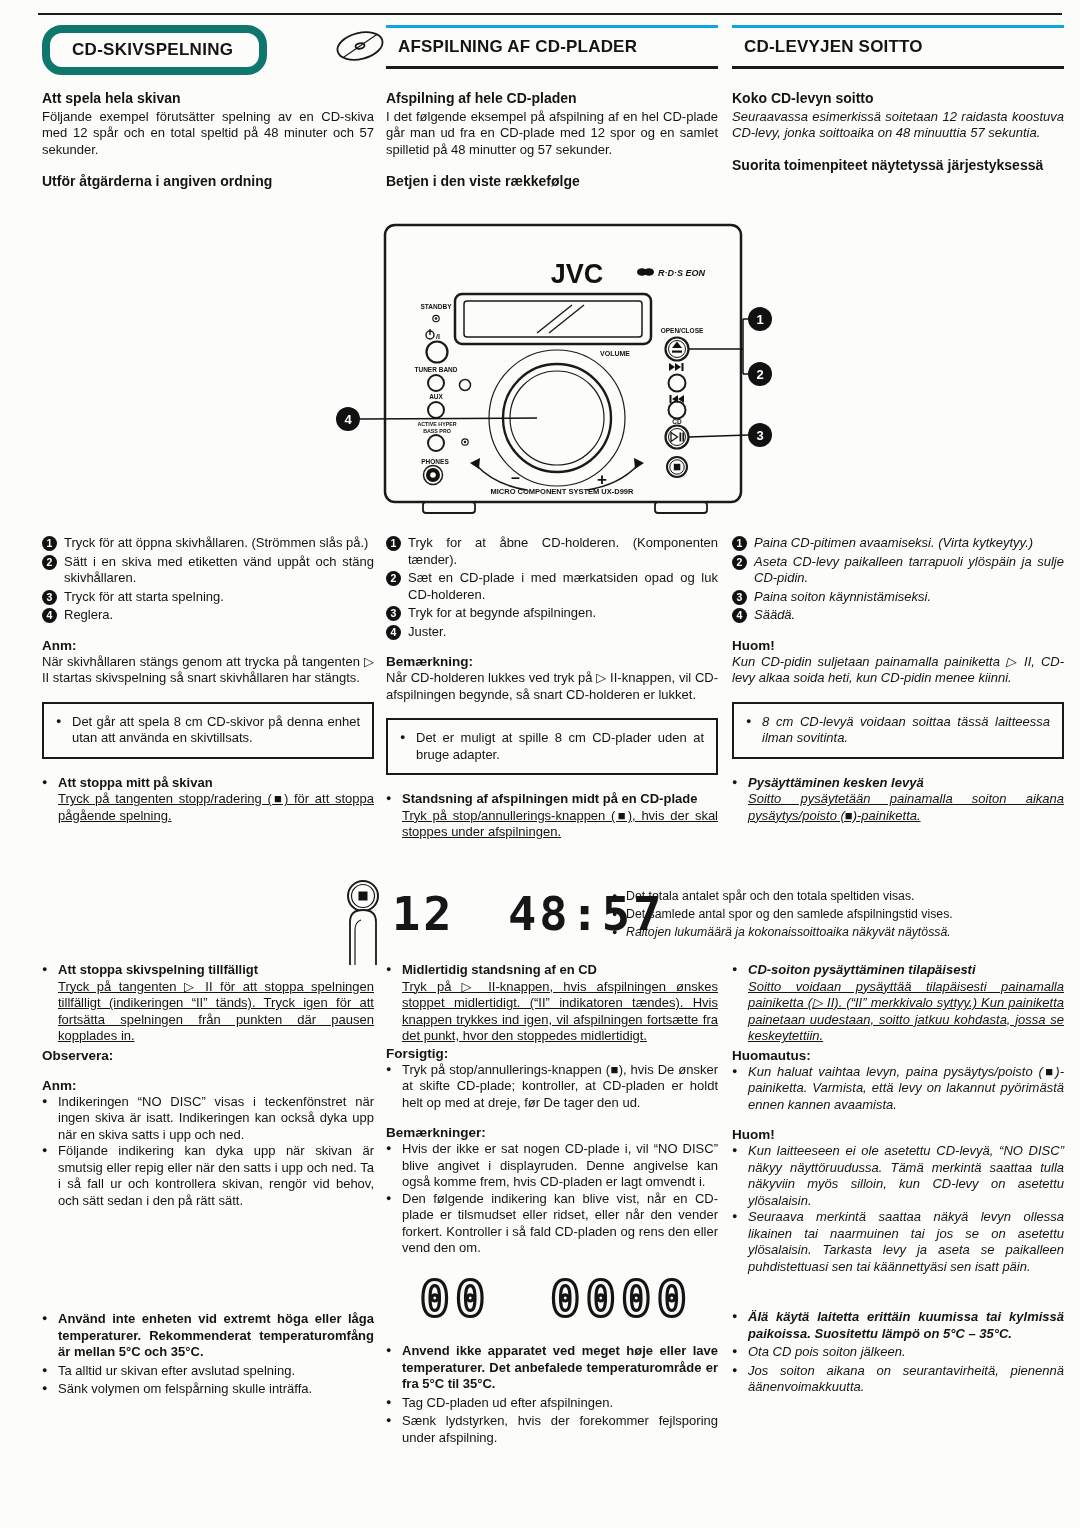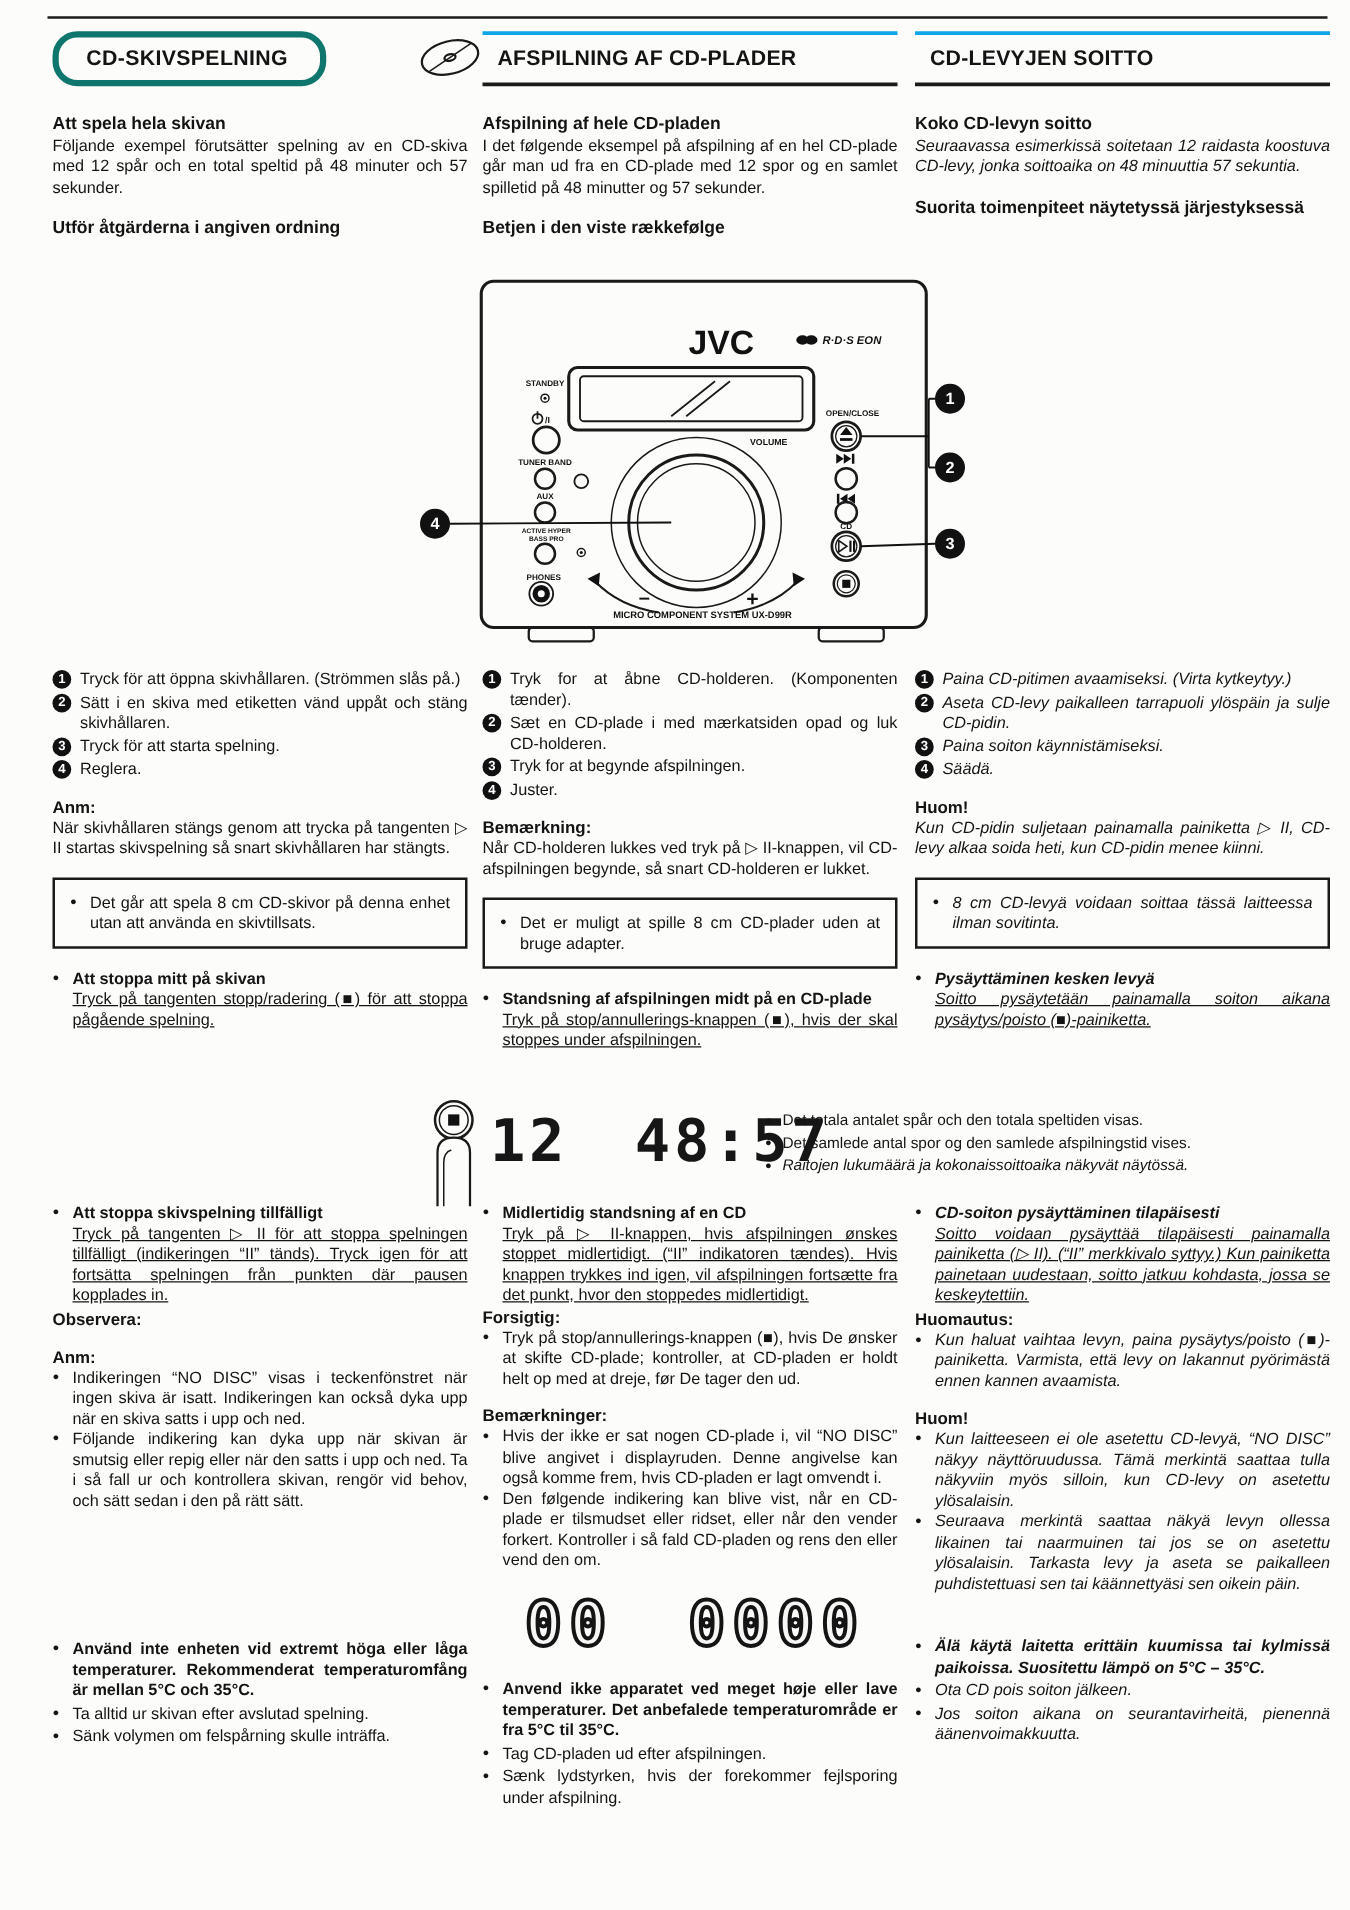--- a/index.html
+++ b/index.html
@@ -2,21 +2,21 @@
 <html><head>
 <meta charset="utf-8">
 <style>
   html,body{margin:0;padding:0;background:#e8e8e6;}
   .page{position:relative;width:1080px;height:1528px;background:#fcfcfa;color:#141414;
         font-family:"Liberation Sans",sans-serif;overflow:hidden;}
   .top-rule{position:absolute;left:38px;top:13px;width:1024px;border-top:2.5px solid #1c1c1c;}
 
   
   .hdr-pill{position:absolute;left:42px;top:25px;width:332px;height:44px;}
-  .pill{display:inline-block;border:5px solid #0f766e;border-radius:20px;padding:7px 26px 7px 22px;
+  .pill{display:inline-block;border:8px solid #0f766e;border-radius:20px;padding:7px 26px 7px 22px;
         font-size:17px;font-weight:bold;letter-spacing:.3px;background:#fcfcfa;}
   .disc-svg{position:absolute;left:288px;top:-2px;}
   .hdr-ruled{position:absolute;top:25px;width:332px;box-sizing:border-box;
              border-top:3px solid #0ea5e9;border-bottom:3px solid #1a1a1a;
              padding:9px 0 9px 12px;font-size:17px;font-weight:bold;letter-spacing:.2px;}
 
   
   .col{position:absolute;width:332px;font-size:13px;line-height:1.27;}
   .c1{left:42px;} .c2{left:386px;} .c3{left:732px;}
   .intro{top:90px;}
@@ -351,20 +351,20 @@
     </div>
   </div>
 
   <div class="col c3 lower fi-col">
     <div class="b-item bold">CD-soiton pysäyttäminen tilapäisesti</div>
     <div class="cont">Soitto voidaan pysäyttää tilapäisesti painamalla painiketta (▷ II). (“II” merkkivalo syttyy.) Kun painiketta painetaan uudestaan, soitto jatkuu kohdasta, jossa se keskeytettiin.</div>
     <div class="note-title" style="margin-top:2px">Huomautus:</div>
     <div class="b-item">Kun haluat vaihtaa levyn, paina pysäytys/poisto (■)-painiketta. Varmista, että levy on lakannut pyörimästä ennen kannen avaamista.</div>
     <div class="note-title">Huom!</div>
     <div class="b-item">Kun laitteeseen ei ole asetettu CD-levyä, “NO DISC” näkyy näyttöruudussa. Tämä merkintä saattaa tulla näkyviin myös silloin, kun CD-levy on asetettu ylösalaisin.</div>
-    <div class="b-item">Seuraava merkintä saattaa näkyä levyn ollessa likainen tai naarmuinen tai jos se on asetettu ylösalaisin. Tarkasta levy ja aseta se paikalleen puhdistettuasi sen tai käännettyäsi sen oikein päin.</div>
+    <div class="b-item">Seuraava merkintä saattaa näkyä levyn ollessa likainen tai naarmuinen tai jos se on asetettu ylösalaisin. Tarkasta levy ja aseta se paikalleen puhdistettuasi sen tai käännettyäsi sen isatt päin.</div>
     <div class="cautions mt-fi">
       <div class="b-item bold">Älä käytä laitetta erittäin kuumissa tai kylmissä paikoissa. Suositettu lämpö on 5°C – 35°C.</div>
       <div class="b-item">Ota CD pois soiton jälkeen.</div>
       <div class="b-item">Jos soiton aikana on seurantavirheitä, pienennä äänenvoimakkuutta.</div>
     </div>
   </div>
 </div>
 
 </body></html>

